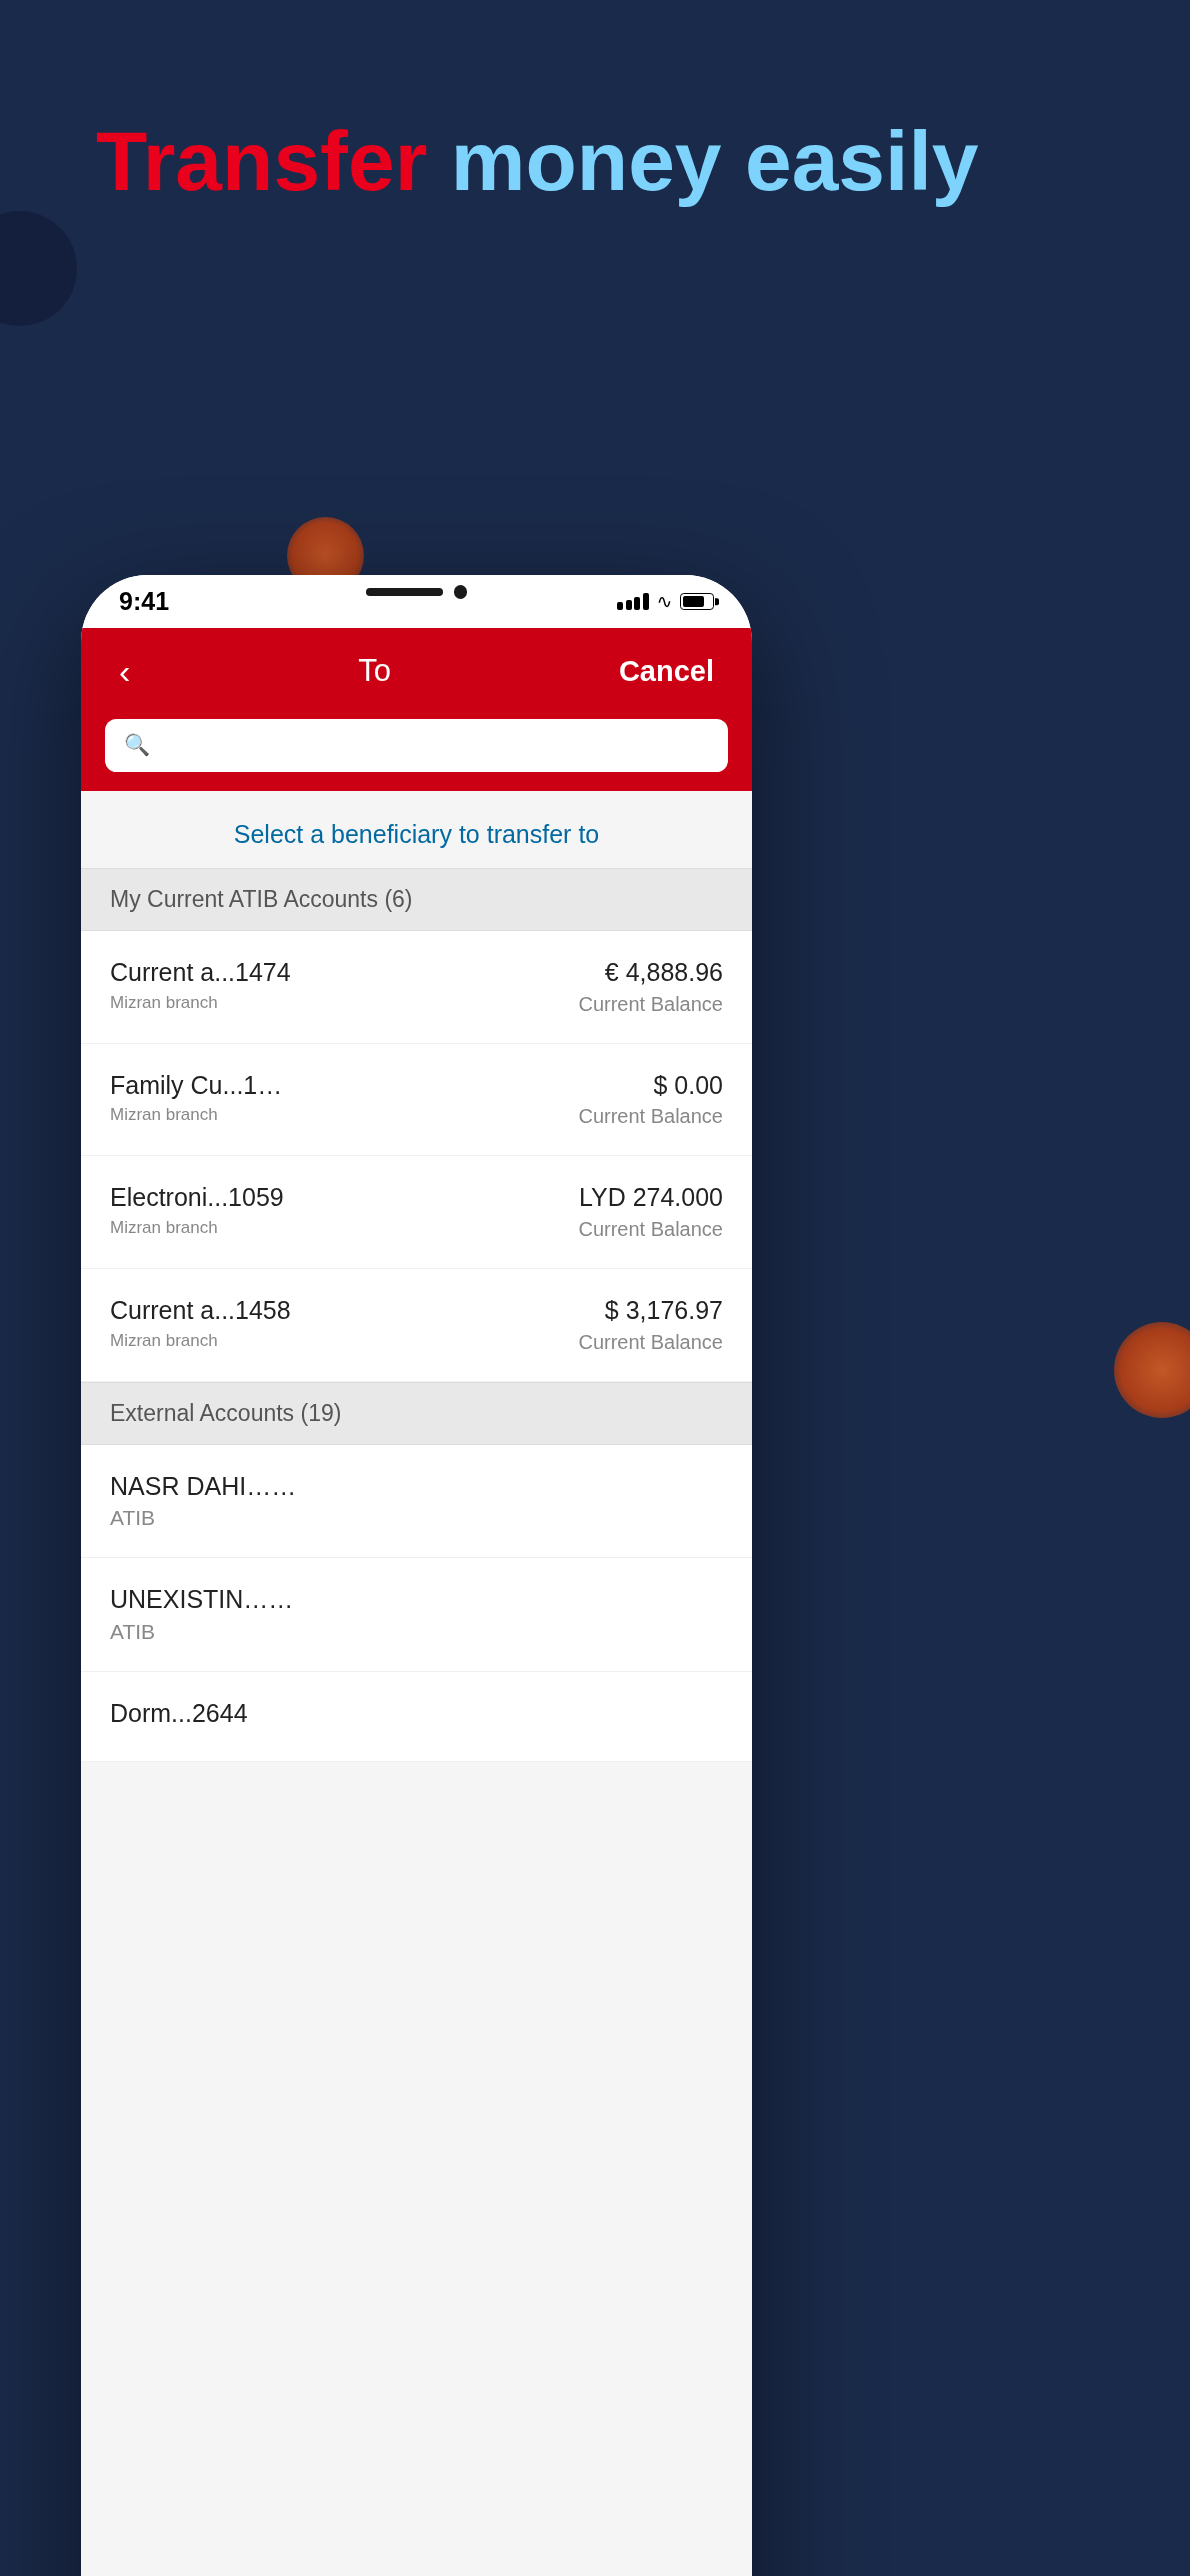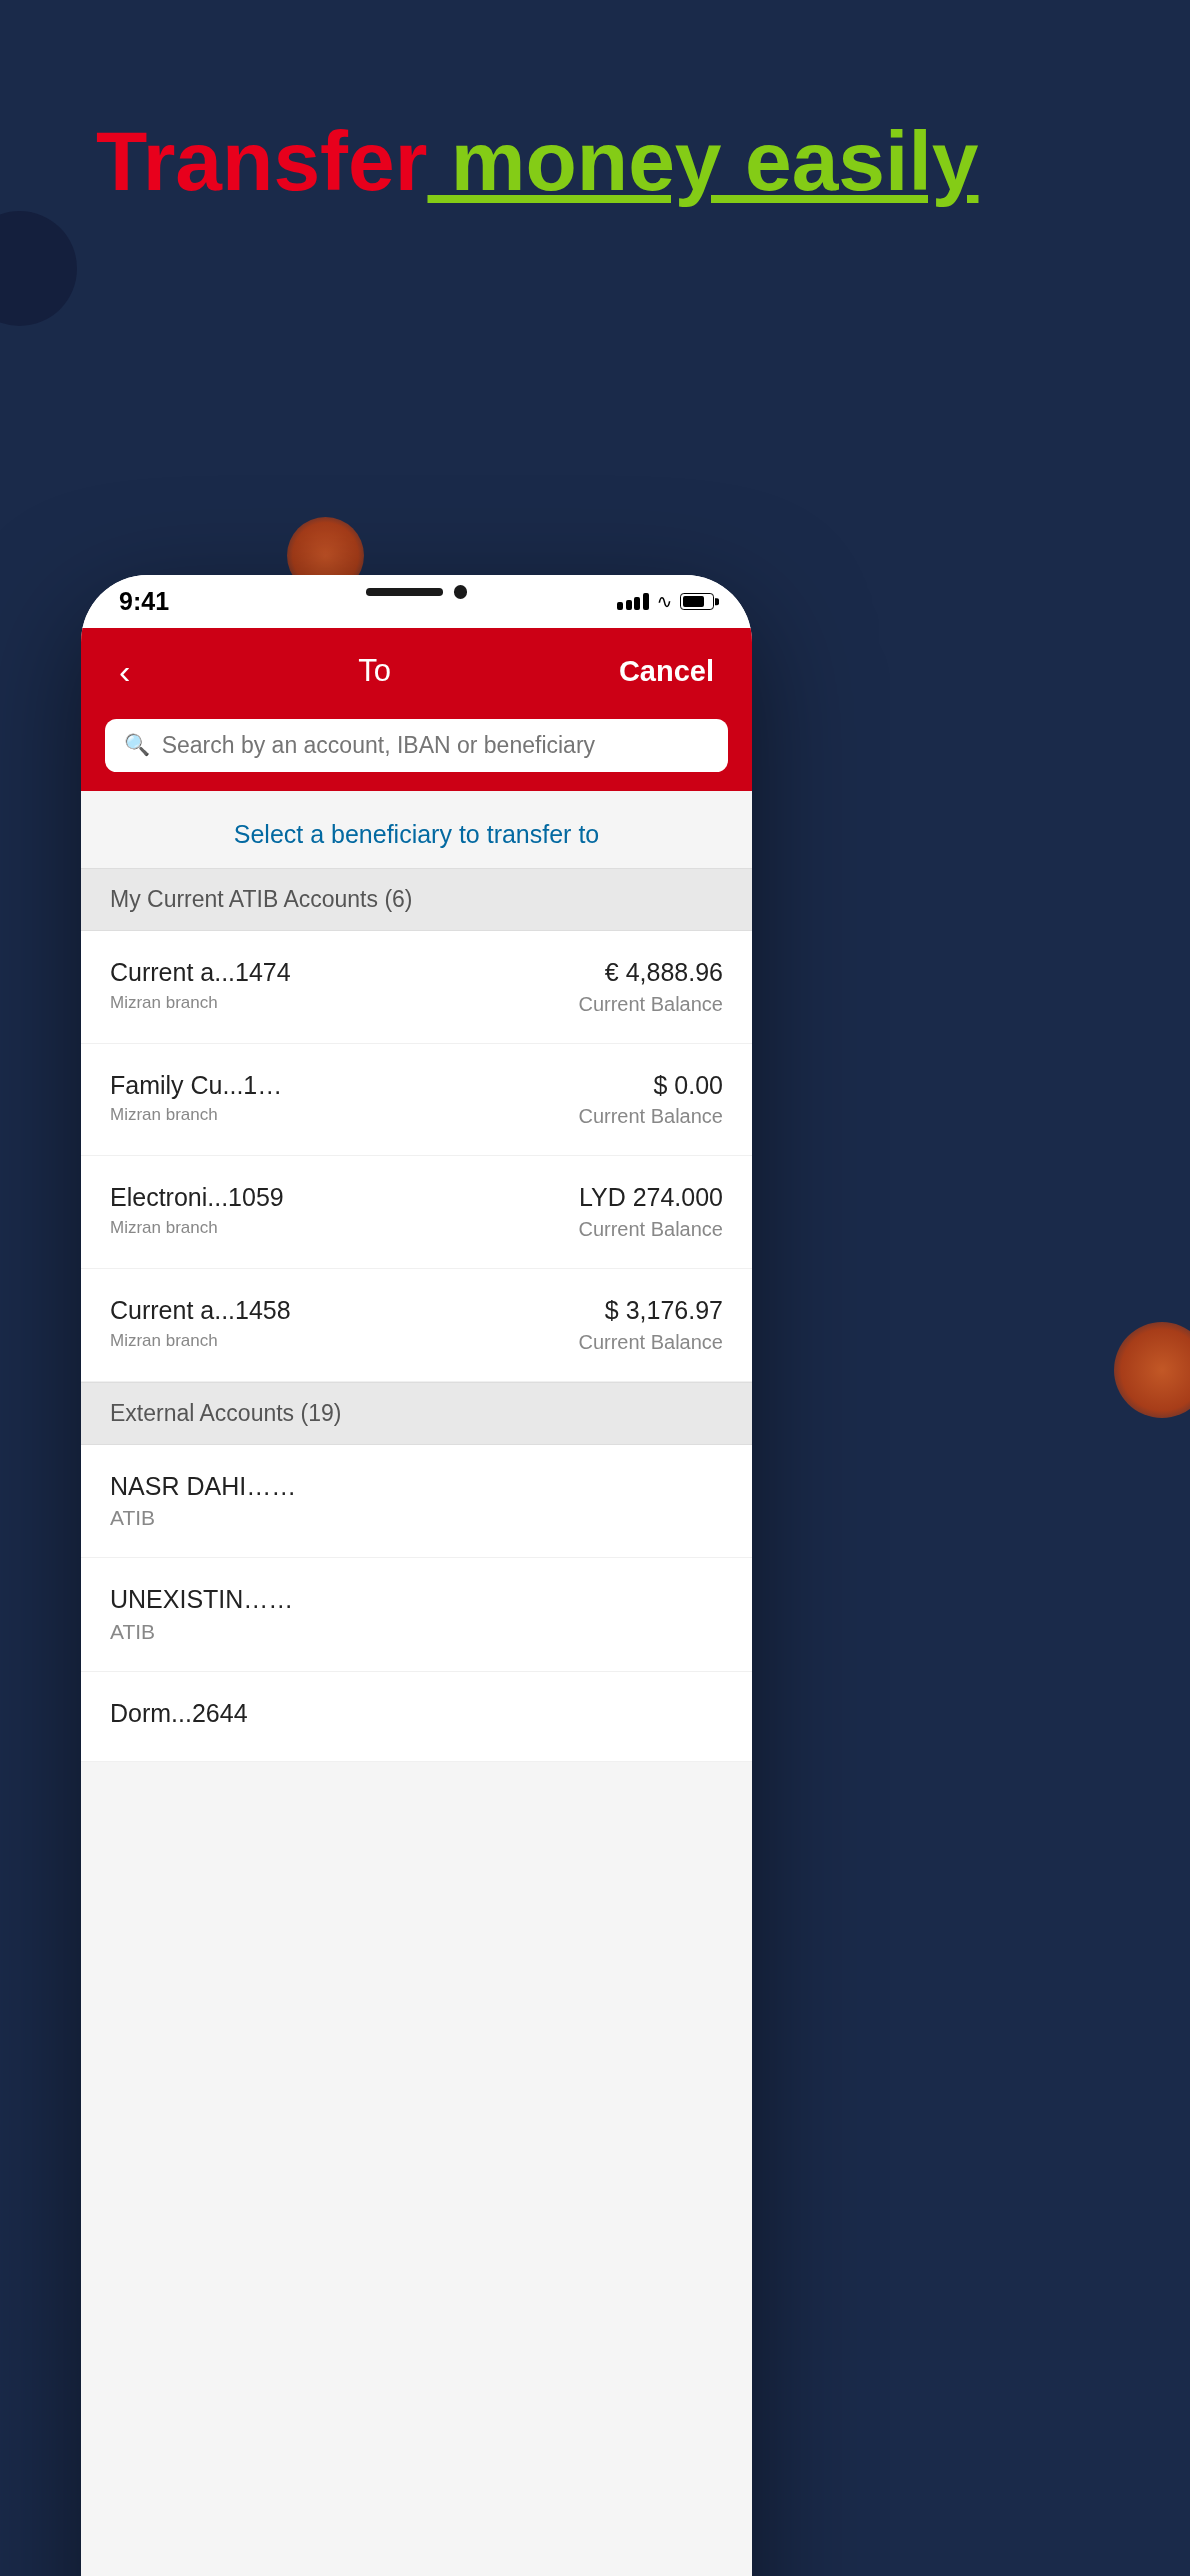--- a/index.html
+++ b/index.html
@@ -58,22 +58,21 @@
       font-weight: 700;
       z-index: 2;
       line-height: 1.1;
     }
 
     .page-title-red {
       color: #e8001c;
     }
 
     .page-title-white {
-      color: #84cc16;
-      text-decoration: underline;
+      color: #7dd3fc;
     }
 
     
     .phone-mockup {
       position: absolute;
       top: 575px;
       left: 81px;
       width: 671px;
       height: 2267px;
       background: #ffffff;
@@ -387,21 +386,20 @@
 
   <div class="nav-bar">
     <span class="nav-back">‹</span>
     <span class="nav-title">To</span>
     <span class="nav-cancel">Cancel</span>
   </div>
 
   <div class="search-container">
     <div class="search-box">
       <span class="search-icon-svg">🔍</span>
-      <input class="search-input" type="text" readonly="" placeholder="Search by an account, IBAN or beneficiary" style="">
     </div>
   </div>
 
   <div class="content-area">
 
     <div class="subtitle-text">Select a beneficiary to transfer to</div>
 
     <div class="section-header">My Current ATIB Accounts (6)</div>
 
     <div class="account-item">

